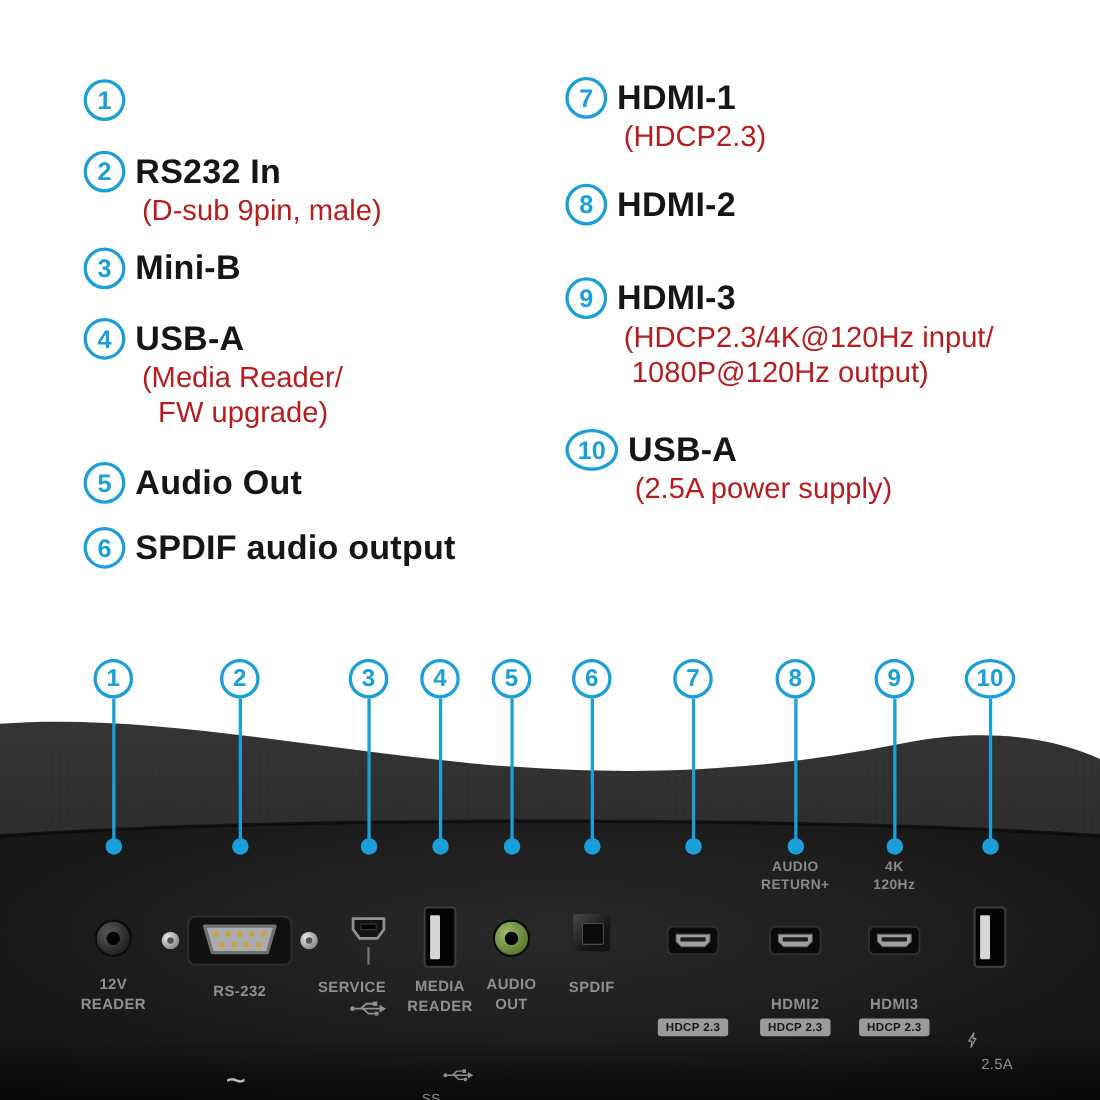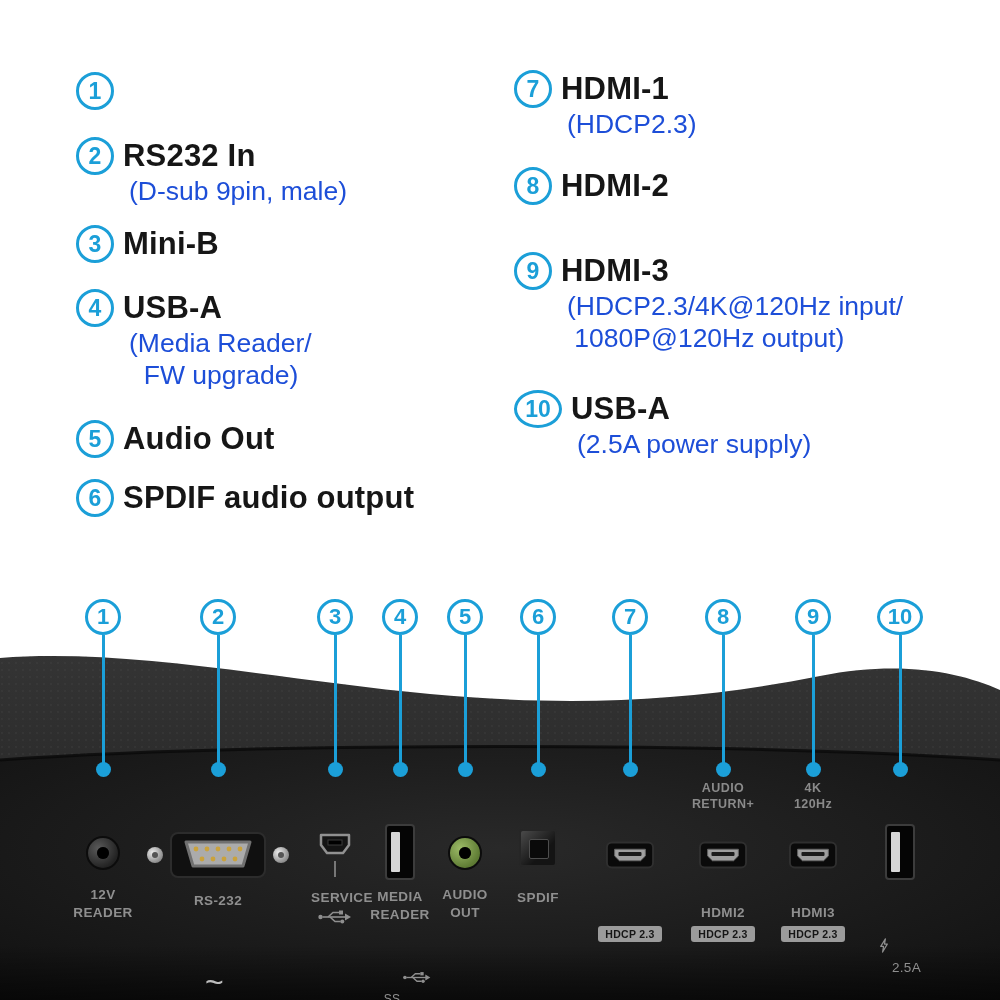--- a/index.html
+++ b/index.html
@@ -9,21 +9,21 @@
 
   
   .legend-item{ position:absolute; display:flex; gap:9px; align-items:flex-start; }
   .num-badge{
     flex:none; width:38px; height:38px; border:3px solid var(--accent); border-radius:50%;
     color:var(--accent); background:#fff; display:flex; align-items:center; justify-content:center;
     font-size:23px; font-weight:700;
   }
   .num-badge.wide{ width:48px; }
   .legend-text .title{ font-size:31px; font-weight:700; color:#161616; line-height:38px; letter-spacing:.2px; }
-  .legend-text .sub{ font-size:26.5px; font-weight:400; color:#1d4ed8; line-height:1.22; margin-left:6px; white-space:pre; }
+  .legend-text .sub{ font-size:26.5px; font-weight:400; color:#b91c1c; line-height:1.22; margin-left:6px; white-space:pre; }
 
   
   .callout{ position:absolute; top:599px; display:flex; flex-direction:column; align-items:center; transform:translateX(-50%); }
   .callout-circle{
     width:36px; height:36px; border:3px solid var(--accent); border-radius:50%; background:#fff;
     color:var(--accent); display:flex; align-items:center; justify-content:center; font-size:22px; font-weight:700;
   }
   .callout-circle.wide{ width:46px; }
   .callout-line{ width:3px; height:128px; background:var(--accent); }
   .callout-dot{ width:15px; height:15px; border-radius:50%; background:var(--accent); margin-top:-1px; }
@@ -199,21 +199,21 @@
   </div>
   <div class="port-label" style="left:178px;top:892px">
     <div>RS-232</div>
   </div>
 
   <svg class="icon-svg" style="position:absolute;left:317px;top:831px" width="36" height="26" viewBox="0 0 36 26">
     <path d="M4,4 H32 V14 L26,22 H10 L4,14 Z" fill="#141414" stroke="#919191" stroke-width="2.5" stroke-linejoin="round"></path>
     <rect x="11" y="9" width="14" height="5" fill="#000" stroke="#3a3a3a" stroke-width="1"></rect>
   </svg>
   <div class="tick"></div>
-  <div class="port-label" style="left:302px;top:889px">
+  <div class="port-label" style="left:280px;top:889px">
     <div>SERVICE</div>
   </div>
   <svg class="icon-svg" style="position:absolute;left:317px;top:908px" width="36" height="18" viewBox="0 0 36 18">
     <circle cx="3.5" cy="9" r="2.2" fill="#8f8f8f"></circle>
     <path d="M5.5,9 H29" stroke="#8f8f8f" stroke-width="1.6" fill="none"></path>
     <path d="M28,5.5 L34,9 L28,12.5 Z" fill="#8f8f8f"></path>
     <path d="M11,9 L16,4.5 H22" stroke="#8f8f8f" stroke-width="1.6" fill="none"></path>
     <rect x="22" y="2.5" width="4" height="4" fill="#8f8f8f"></rect>
     <path d="M13,9 L18,13.5 H23.5" stroke="#8f8f8f" stroke-width="1.6" fill="none"></path>
     <circle cx="25.3" cy="13.5" r="2" fill="#8f8f8f"></circle>

